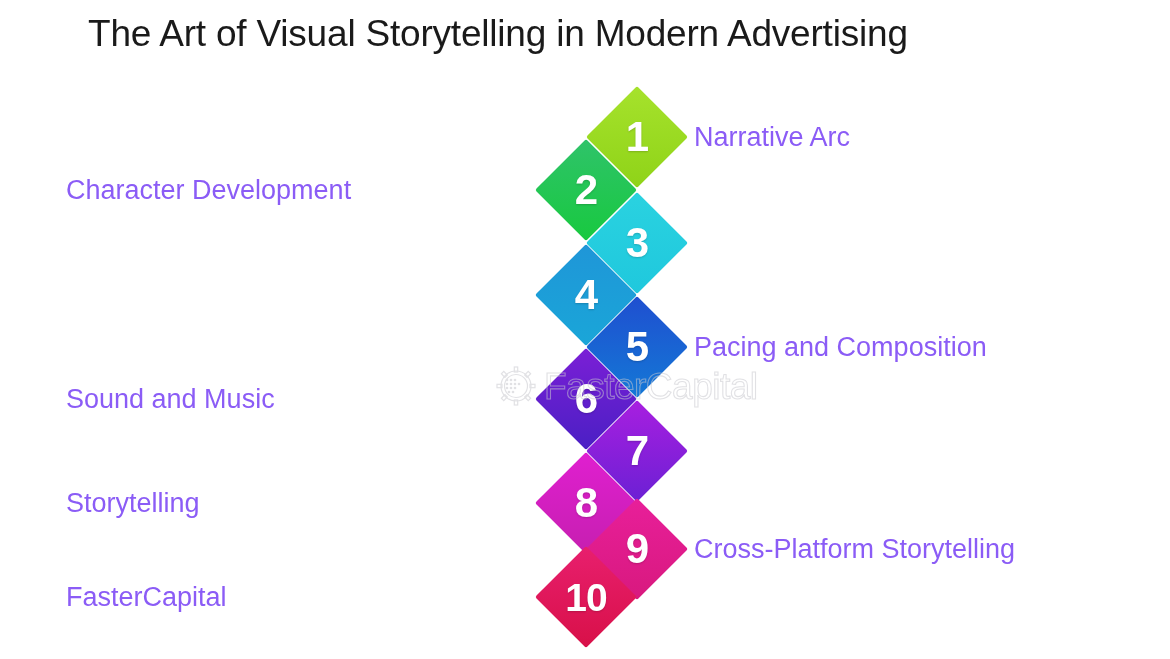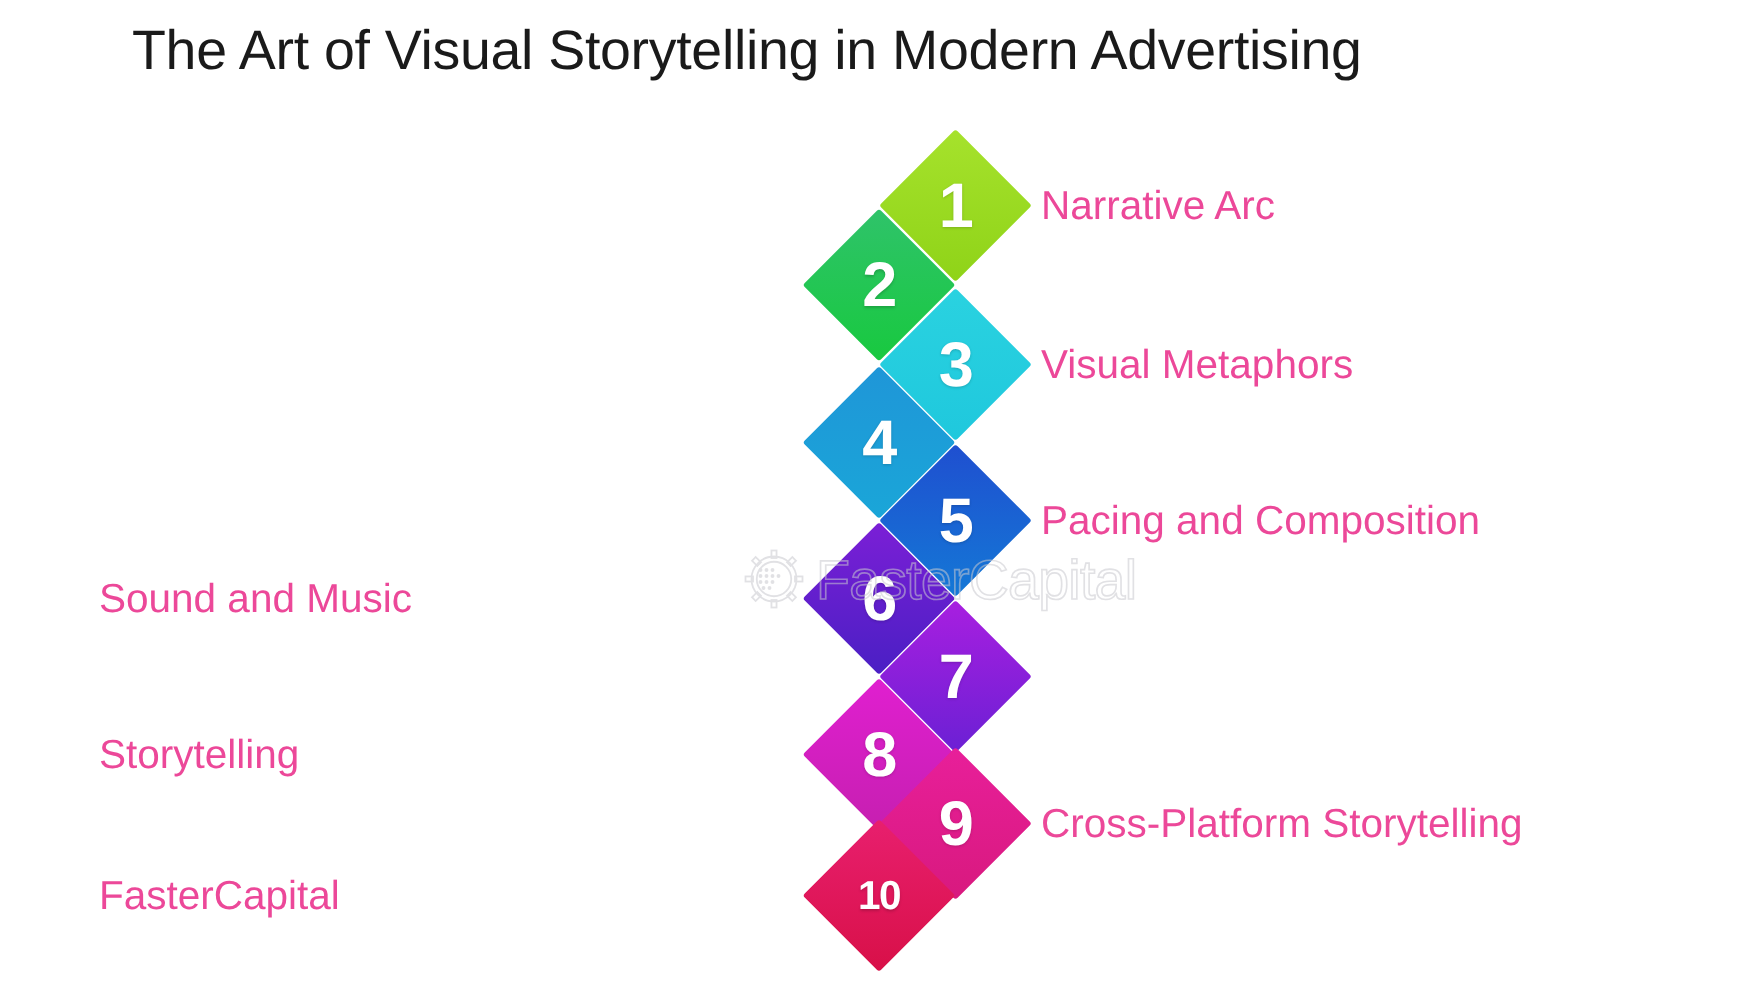--- a/index.html
+++ b/index.html
@@ -91,29 +91,29 @@
     align-items: center;
     justify-content: center;
     color: #ffffff;
     font-size: 42px;
     font-weight: 700;
     line-height: 1;
     letter-spacing: -1px;
     text-shadow: 0 1px 2px rgba(0,0,0,0.18);
     pointer-events: none;
   }
-  .diamond-num.wide { font-size: 27px; }
+  .diamond-num.wide { font-size: 39px; }
 
   
   .side-label {
     position: absolute;
     font-size: 27px;
     line-height: 32px;
     font-weight: 400;
-    color: #ec4899;
+    color: #8b5cf6;
     white-space: nowrap;
   }
   .side-label.left  { left: 66px; }
   .side-label.right { left: 694px; }
 </style>
 </head>
 <body>
 
 <div id="canvas">
 
@@ -154,23 +154,23 @@
     </span>
     <span class="wm-text">FasterCapital</span>
   </div>
 
   <div id="chain">
       <div class="diamond" style="left: 601px; top: 101px; background: linear-gradient(135deg, rgb(166, 226, 44) 0%, rgb(143, 211, 24) 100%); z-index: 10;"></div>
       <div class="diamond-num" style="left: 586px; top: 86px; z-index: 40;">1</div>
       <div class="side-label right" style="top: 121px;">Narrative Arc</div>
       <div class="diamond" style="left: 550px; top: 154px; background: linear-gradient(135deg, rgb(47, 195, 106) 0%, rgb(24, 201, 63) 100%); z-index: 11;"></div>
       <div class="diamond-num" style="left: 535px; top: 139px; z-index: 41;">2</div>
+      <div class="side-label left" style="top: 174px;">Character Development</div>
       <div class="diamond" style="left: 601px; top: 207px; background: linear-gradient(135deg, rgb(42, 210, 224) 0%, rgb(31, 200, 221) 100%); z-index: 12;"></div>
       <div class="diamond-num" style="left: 586px; top: 192px; z-index: 42;">3</div>
-      <div class="side-label right" style="top: 227px;">Visual Metaphors</div>
       <div class="diamond" style="left: 550px; top: 259px; background: linear-gradient(135deg, rgb(31, 150, 216) 0%, rgb(26, 166, 216) 100%); z-index: 13;"></div>
       <div class="diamond-num" style="left: 535px; top: 244px; z-index: 43;">4</div>
       <div class="diamond" style="left: 601px; top: 311px; background: linear-gradient(135deg, rgb(31, 79, 208) 0%, rgb(20, 120, 214) 100%); z-index: 14;"></div>
       <div class="diamond-num" style="left: 586px; top: 296px; z-index: 44;">5</div>
       <div class="side-label right" style="top: 331px;">Pacing and Composition</div>
       <div class="diamond" style="left: 550px; top: 363px; background: linear-gradient(135deg, rgb(123, 31, 214) 0%, rgb(74, 31, 196) 100%); z-index: 15;"></div>
       <div class="diamond-num" style="left: 535px; top: 348px; z-index: 45;">6</div>
       <div class="side-label left" style="top: 383px;">Sound and Music</div>
       <div class="diamond" style="left: 601px; top: 415px; background: linear-gradient(135deg, rgb(168, 31, 224) 0%, rgb(107, 32, 212) 100%); z-index: 16;"></div>
       <div class="diamond-num" style="left: 586px; top: 400px; z-index: 46;">7</div>

